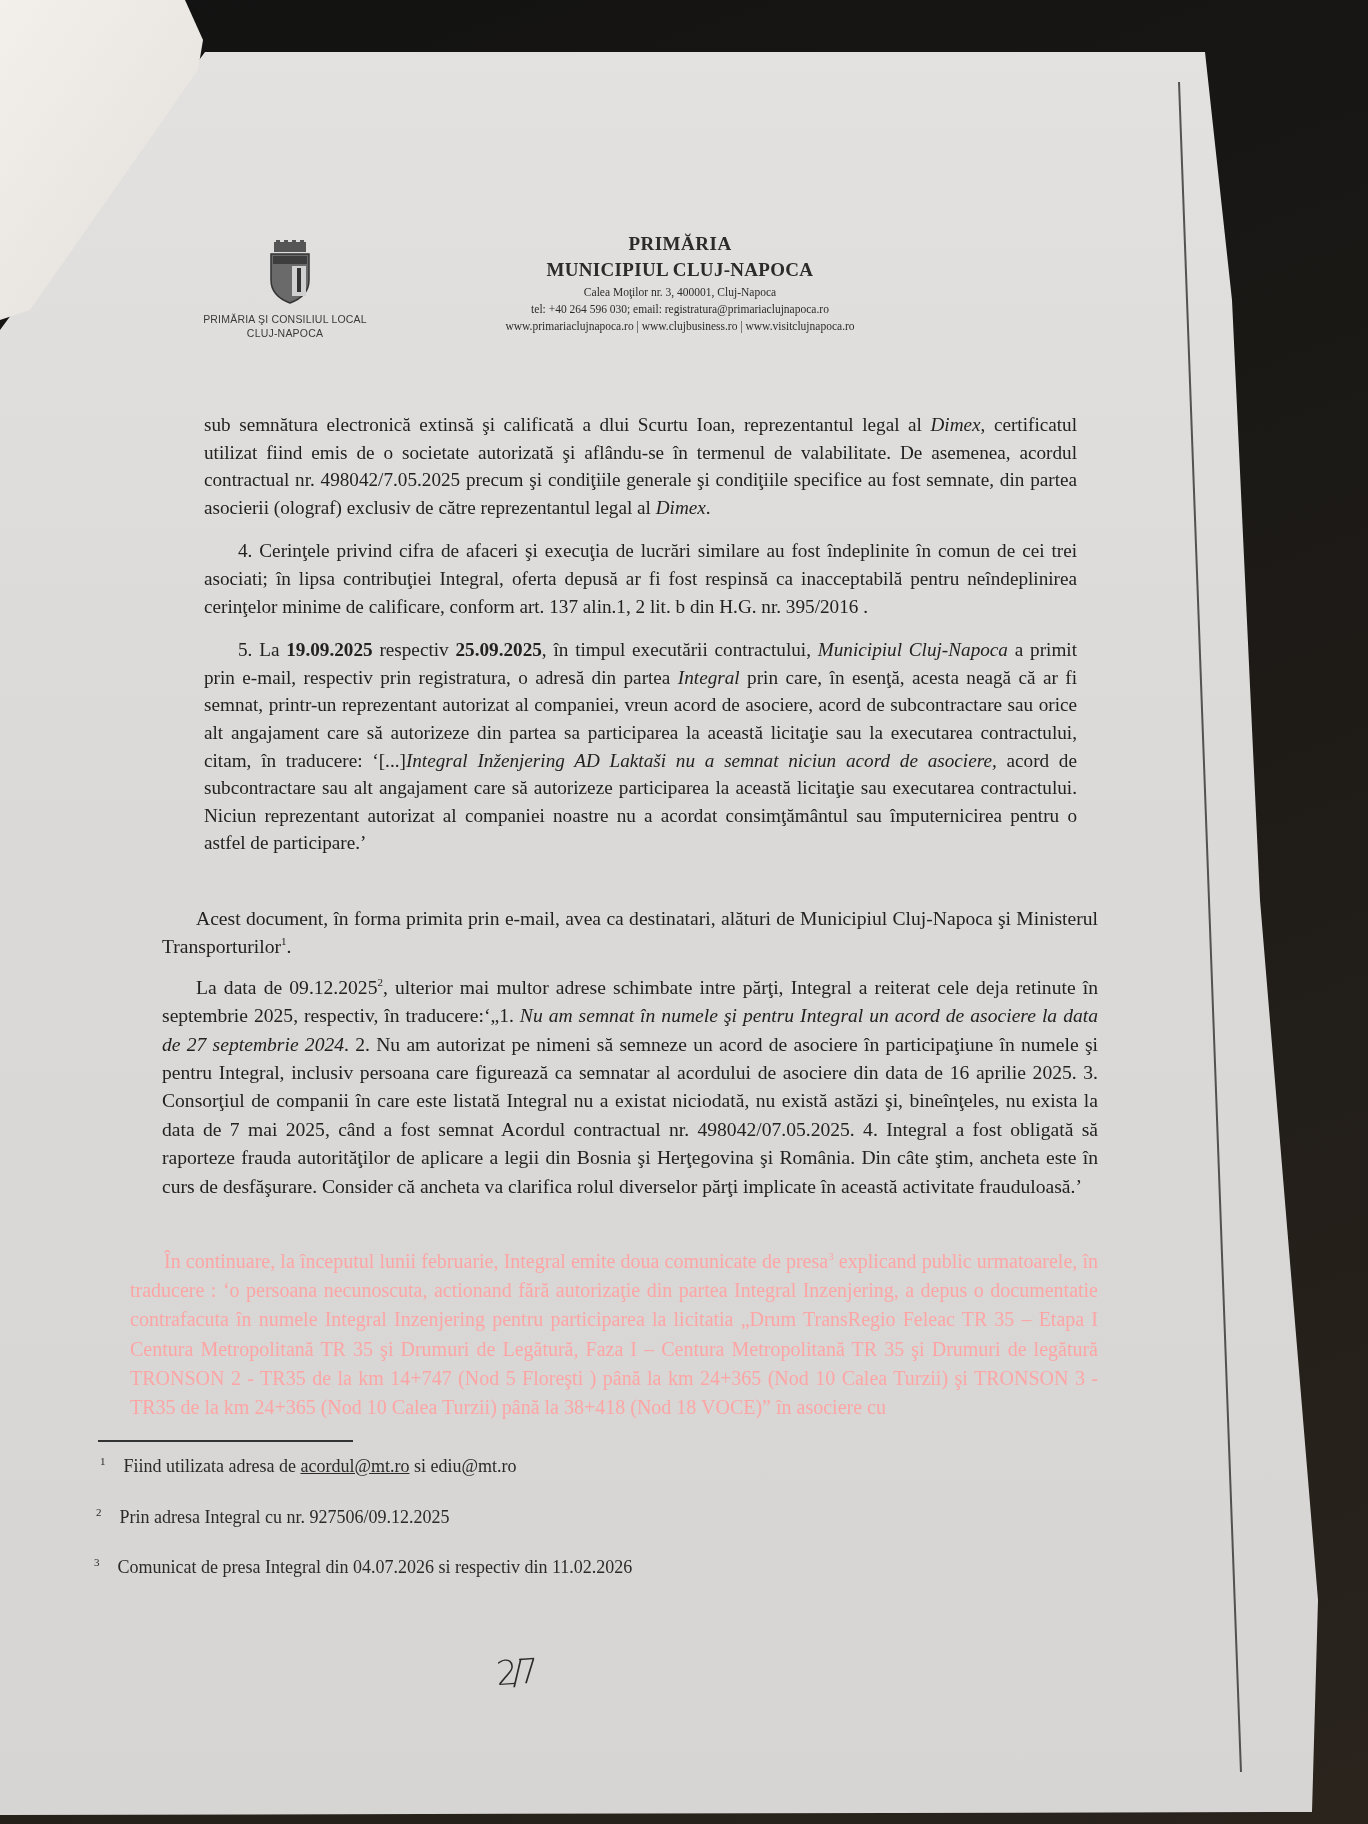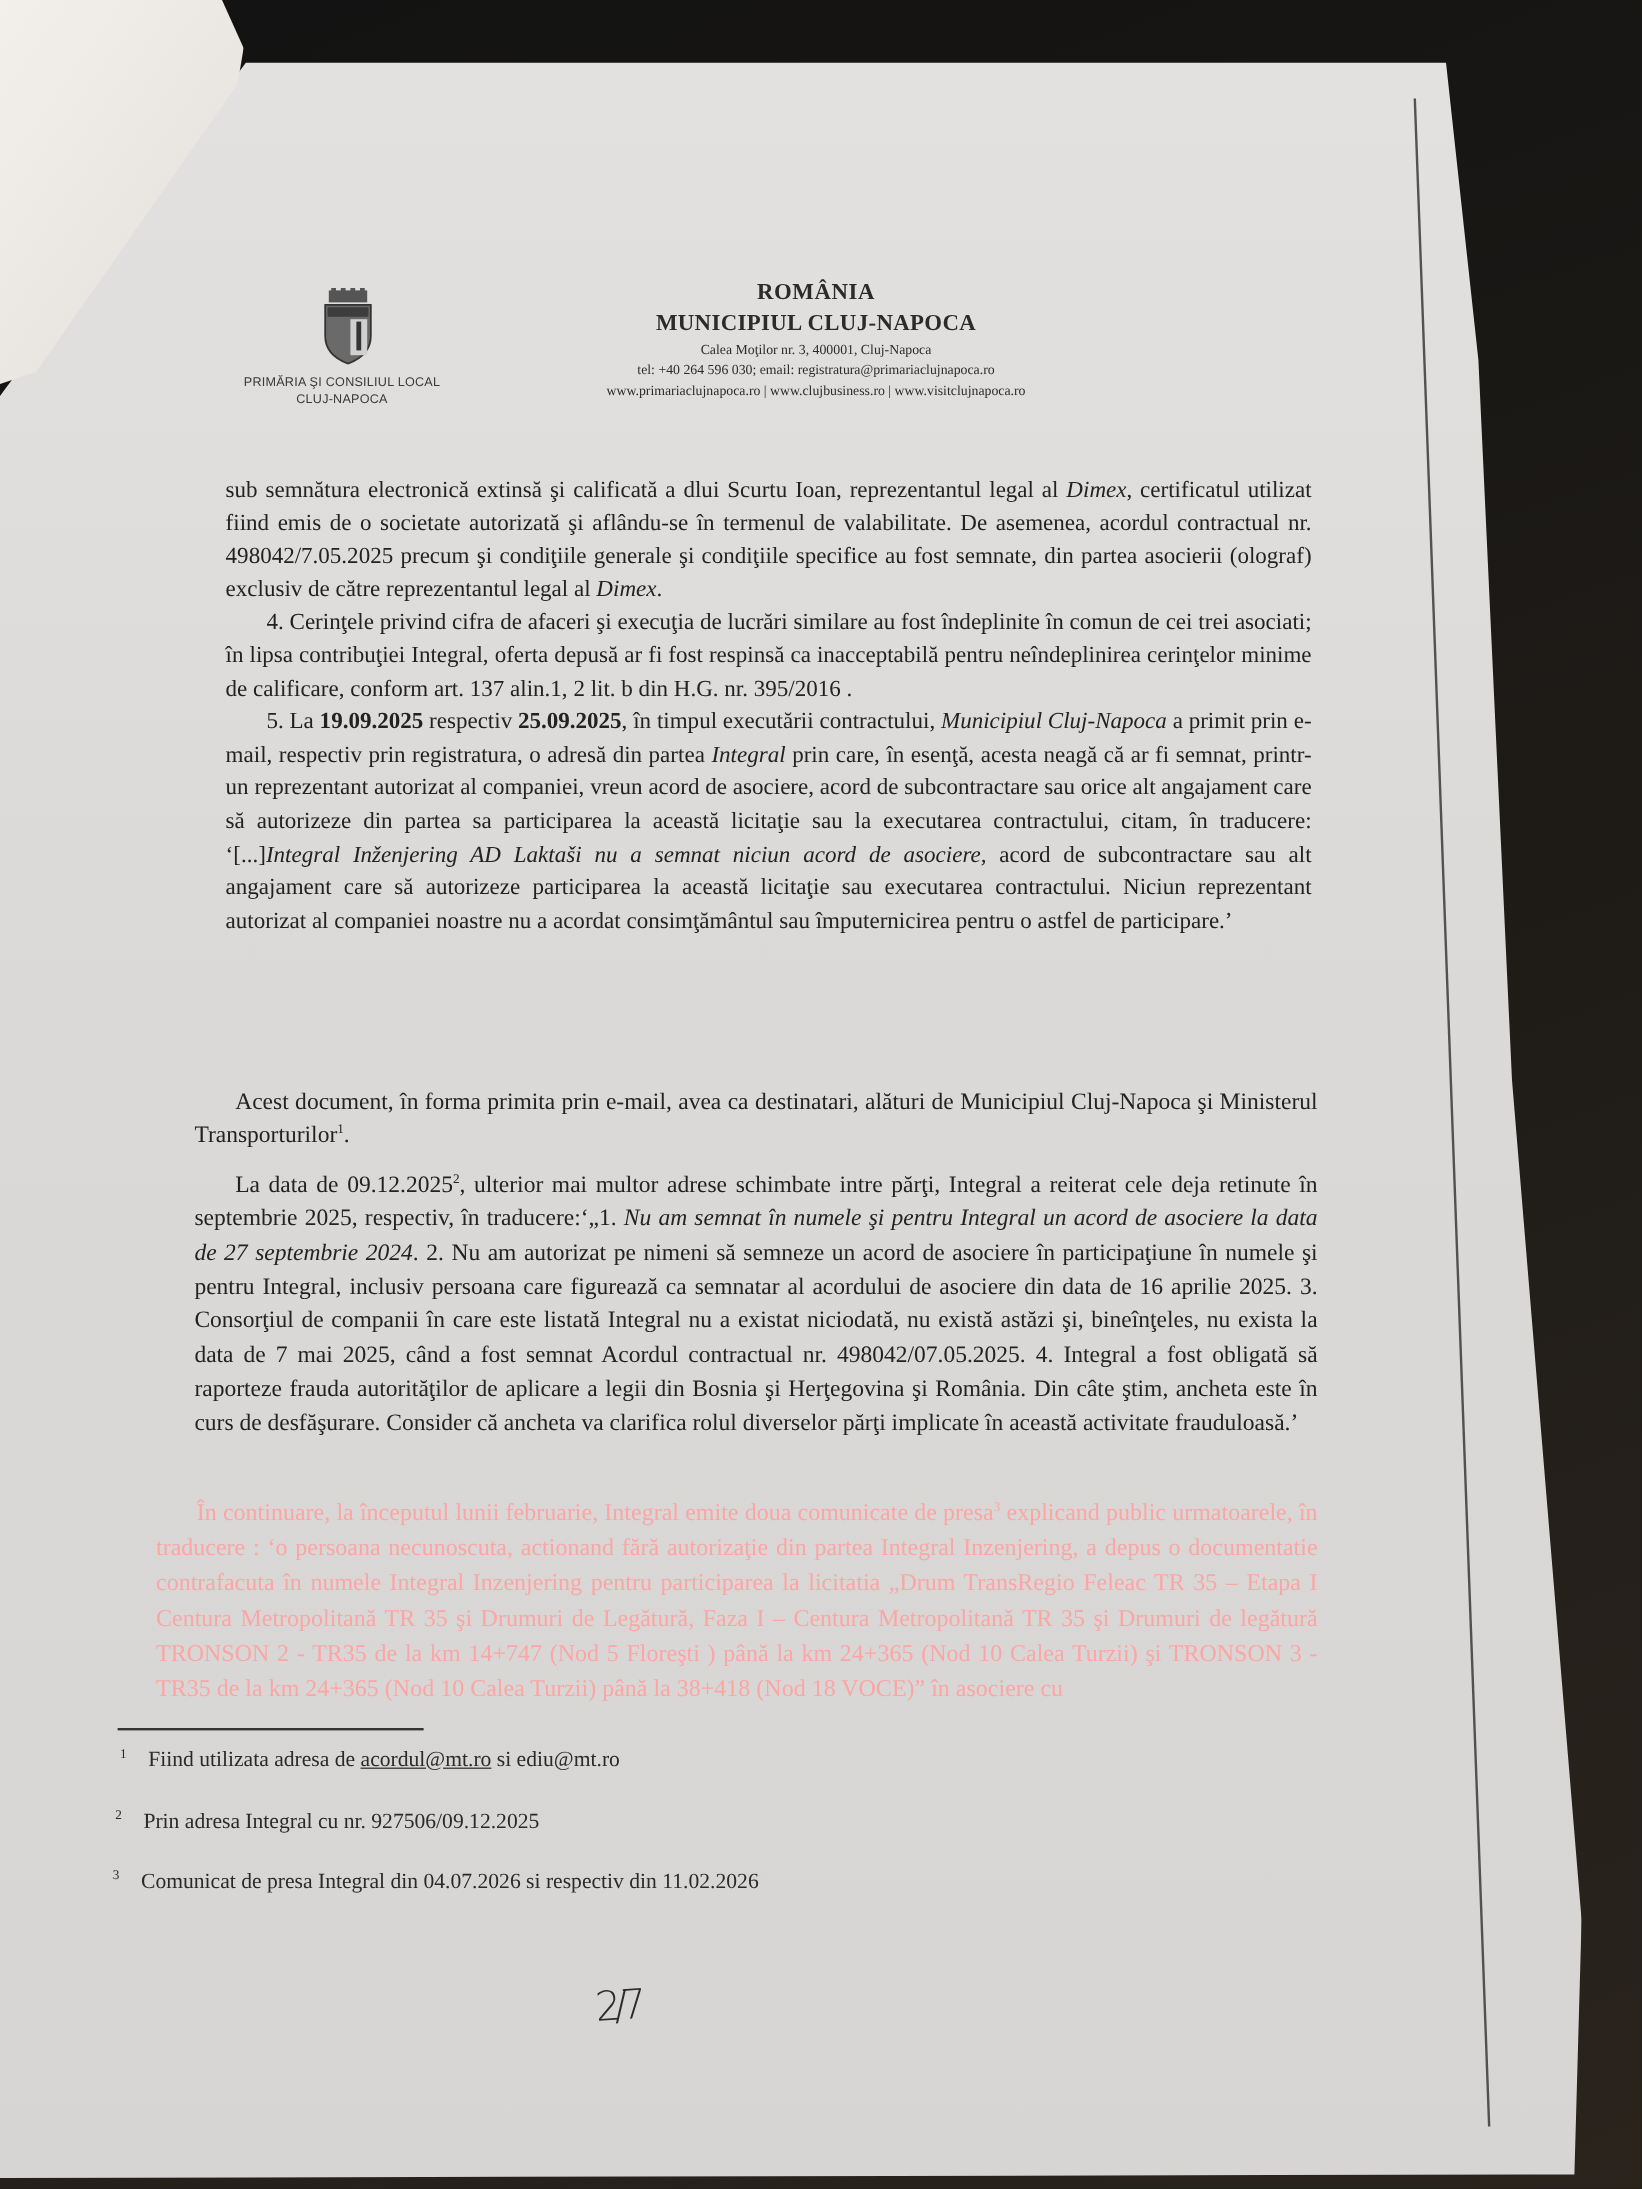--- a/index.html
+++ b/index.html
@@ -44,21 +44,21 @@
     position: absolute; left: 440px; top: 232px; width: 480px; text-align: center; color: #2b2b2b;
   }
   .hdr-country { font-size: 19px; font-weight: bold; letter-spacing: .5px; line-height: 24px; }
   .hdr-city { font-size: 19px; font-weight: bold; letter-spacing: .3px; line-height: 28px; }
   .hdr-line { font-size: 11.5px; line-height: 17px; }
   
   .body-text {
     position: absolute; left: 188px; top: 395px; width: 905px;
     font-size: 19.2px; line-height: 27.6px; text-align: justify; color: #222;
   }
-  .body-text p { margin: 0; }
+  .body-text p { margin: 16px; }
   .ind { text-indent: 34px; }
   .lower {
     position: absolute; left: 118px; top: 1063px; width: 992px;
     font-size: 20px; line-height: 29.2px; text-align: justify; color: #fca5a5;
   }
   .mid {
     position: absolute; left: 150px; top: 893px; width: 960px;
     font-size: 19.6px; line-height: 28.4px; text-align: justify; color: #222;
   }
   .mid p, .lower p { margin: 12px; }
@@ -97,21 +97,21 @@
     <path d="M3 14 H41 V40 Q41 56 22 63 Q3 56 3 40 Z" fill="#6a6a6a" stroke="#333" stroke-width="1.5"></path>
     <rect x="5" y="16" width="34" height="8" fill="#3d3d3d"></rect>
     <rect x="24" y="26" width="14" height="30" fill="#d0d0d0"></rect>
     <rect x="29" y="28" width="4" height="24" fill="#333"></rect>
   </svg>
   <div class="institution">
     <div>PRIMĂRIA ŞI CONSILIUL LOCAL</div>
     <div>CLUJ-NAPOCA</div>
   </div>
   <div class="hdr-center">
-    <div class="hdr-country">ROMÂNIA</div>
+    <div class="hdr-country">PRIMĂRIA</div>
     <div class="hdr-city">MUNICIPIUL CLUJ-NAPOCA</div>
     <div class="hdr-line">Calea Moţilor nr. 3, 400001,  Cluj-Napoca</div>
     <div class="hdr-line">tel: +40 264 596  030;  email: registratura@primariaclujnapoca.ro</div>
     <div class="hdr-line">www.primariaclujnapoca.ro | www.clujbusiness.ro | www.visitclujnapoca.ro</div>
   </div>
 
   <div class="body-text">
     <p><span>sub semnătura electronică extinsă şi calificată a dlui Scurtu Ioan, reprezentantul legal al </span><i>Dimex</i><span>, certificatul utilizat fiind emis de o societate autorizată şi aflându-se în termenul de valabilitate. De asemenea, acordul contractual nr. 498042/7.05.2025 precum şi condiţiile generale şi condiţiile specifice au fost semnate, din partea asocierii (olograf) exclusiv de către reprezentantul legal al </span><i>Dimex</i><span>.</span></p>
     <p class="ind">4. Cerinţele privind cifra de afaceri şi execuţia de lucrări similare au fost îndeplinite în comun de cei trei asociati; în lipsa contribuţiei Integral, oferta depusă ar fi fost respinsă ca inacceptabilă pentru neîndeplinirea cerinţelor minime de calificare, conform art. 137 alin.1, 2 lit. b din H.G. nr. 395/2016 .</p>
     <p class="ind"><span>5. La </span><b>19.09.2025</b><span> respectiv </span><b>25.09.2025</b><span>, în timpul executării contractului, </span><i>Municipiul Cluj-Napoca</i><span> a primit prin e-mail, respectiv prin registratura, o adresă din partea </span><i>Integral</i><span> prin care, în esenţă, acesta neagă că ar fi semnat, printr-un reprezentant autorizat al companiei, vreun acord de asociere, acord de subcontractare sau orice alt angajament care să autorizeze din partea sa participarea la această licitaţie sau la executarea contractului, citam, în traducere: ‘[...]</span><i>Integral Inženjering AD Laktaši nu a semnat niciun acord de asociere,</i><span> acord de subcontractare sau alt angajament care să autorizeze participarea la această licitaţie sau executarea contractului. Niciun reprezentant autorizat al companiei noastre nu a acordat consimţământul sau împuternicirea pentru o astfel de participare.’</span></p>

